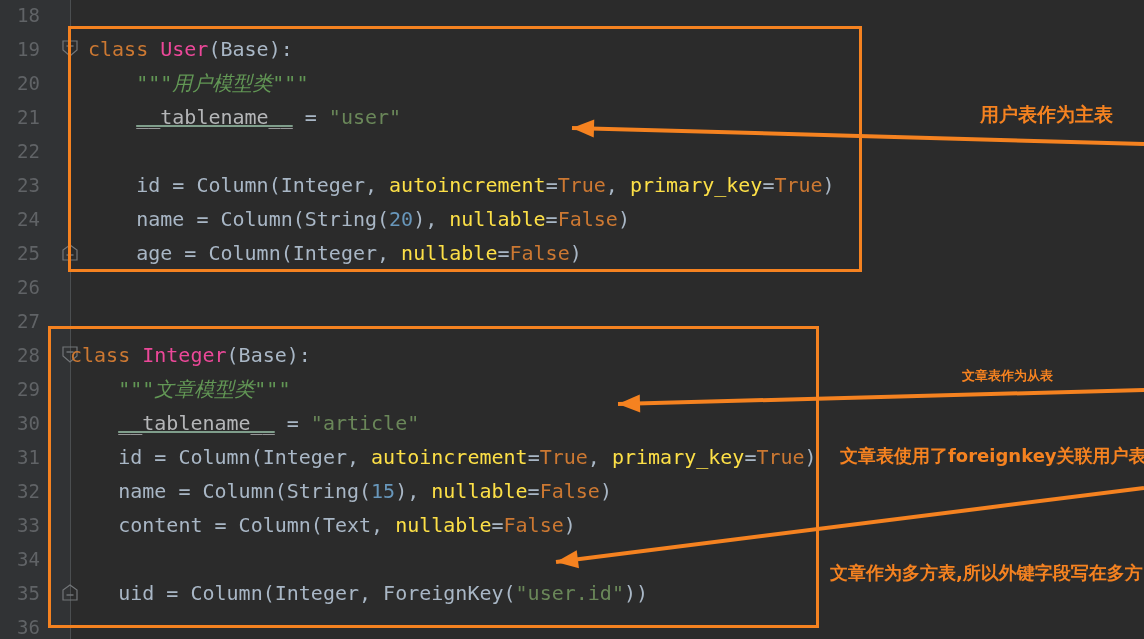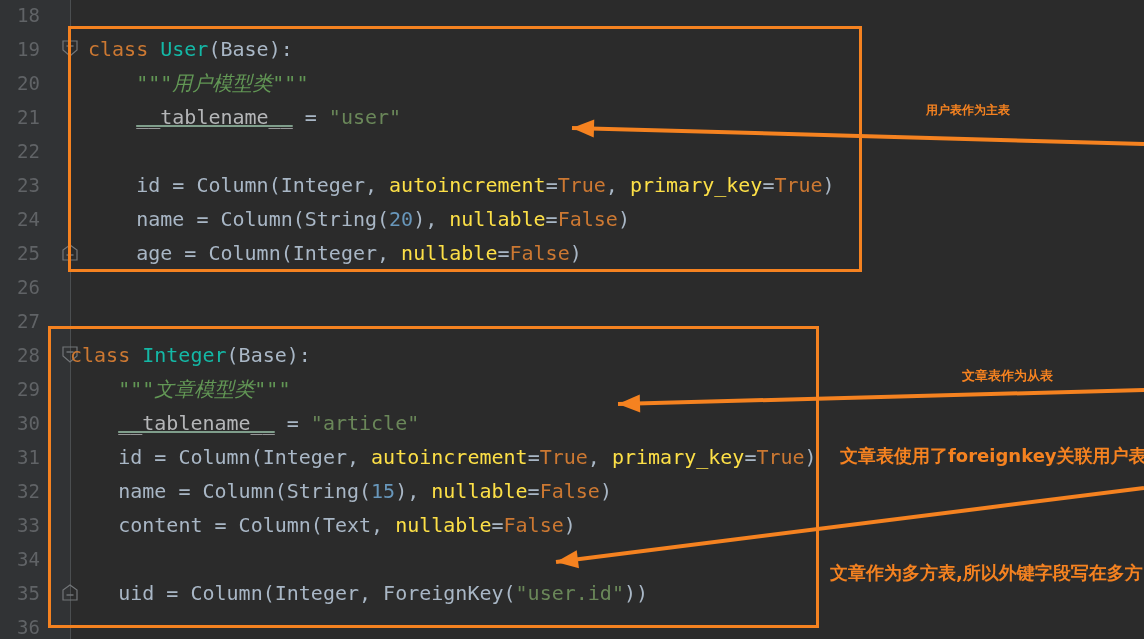--- a/index.html
+++ b/index.html
@@ -31,21 +31,21 @@
   }
   .fold svg{display:block;}
 
   
   .code{
     position:absolute;left:0;height:34px;line-height:34px;
     font-size:20px;white-space:pre;
     font-family:"DejaVu Sans Mono","Liberation Mono",monospace;
   }
   .t-kw      {color:#cc7832;}
-  .t-cls     {color:#14b8a6;}
+  .t-cls     {color:#ec4899;}
   .t-str     {color:#6a8759;}
   .t-doc     {color:#629755;font-style:italic;}
   .t-num     {color:#6897bb;}
   .t-arg     {color:#cc7832;}
   .t-kwarg   {color:#fde047;}
   .t-plain   {color:#a9b7c6;}
   .t-dunder  {color:#b5b6b8;}
 
   
   .hbox{
@@ -152,19 +152,19 @@
         <line x1="1144" y1="390" x2="618" y2="404" stroke="#f58220" stroke-width="4"></line>
         <polygon points="618,404 640.2316705532933,412.4114698126924 639.7527527058467,394.4178421157716" fill="#f58220"></polygon>
       </g>
       <g>
         <line x1="1144" y1="488" x2="556" y2="562" stroke="#f58220" stroke-width="4"></line>
         <polygon points="556,562 578.951609766335,568.1825244952104 576.7040326299757,550.3233980603559" fill="#f58220"></polygon>
       </g>
     </svg>
 
   <div id="anno-layer">
-      <div class="anno" style="left: 926px; top: 102px; font-size: 12px; text-align: right;">用户表作为主表</div>
+      <div class="anno" style="left: 980px; top: 102px; font-size: 19px; text-align: right;">用户表作为主表</div>
       <div class="anno" style="left: 962px; top: 367px; font-size: 13px;">文章表作为从表</div>
       <div class="anno" style="left: 840px; top: 444px; font-size: 18px;">文章表使用了foreignkey关联用户表</div>
       <div class="anno" style="left: 830px; top: 541px; font-size: 18px; margin-top: 20px;">文章作为多方表,所以外键字段写在多方</div>
     </div>
 
 </div>
 
 </body></html>

